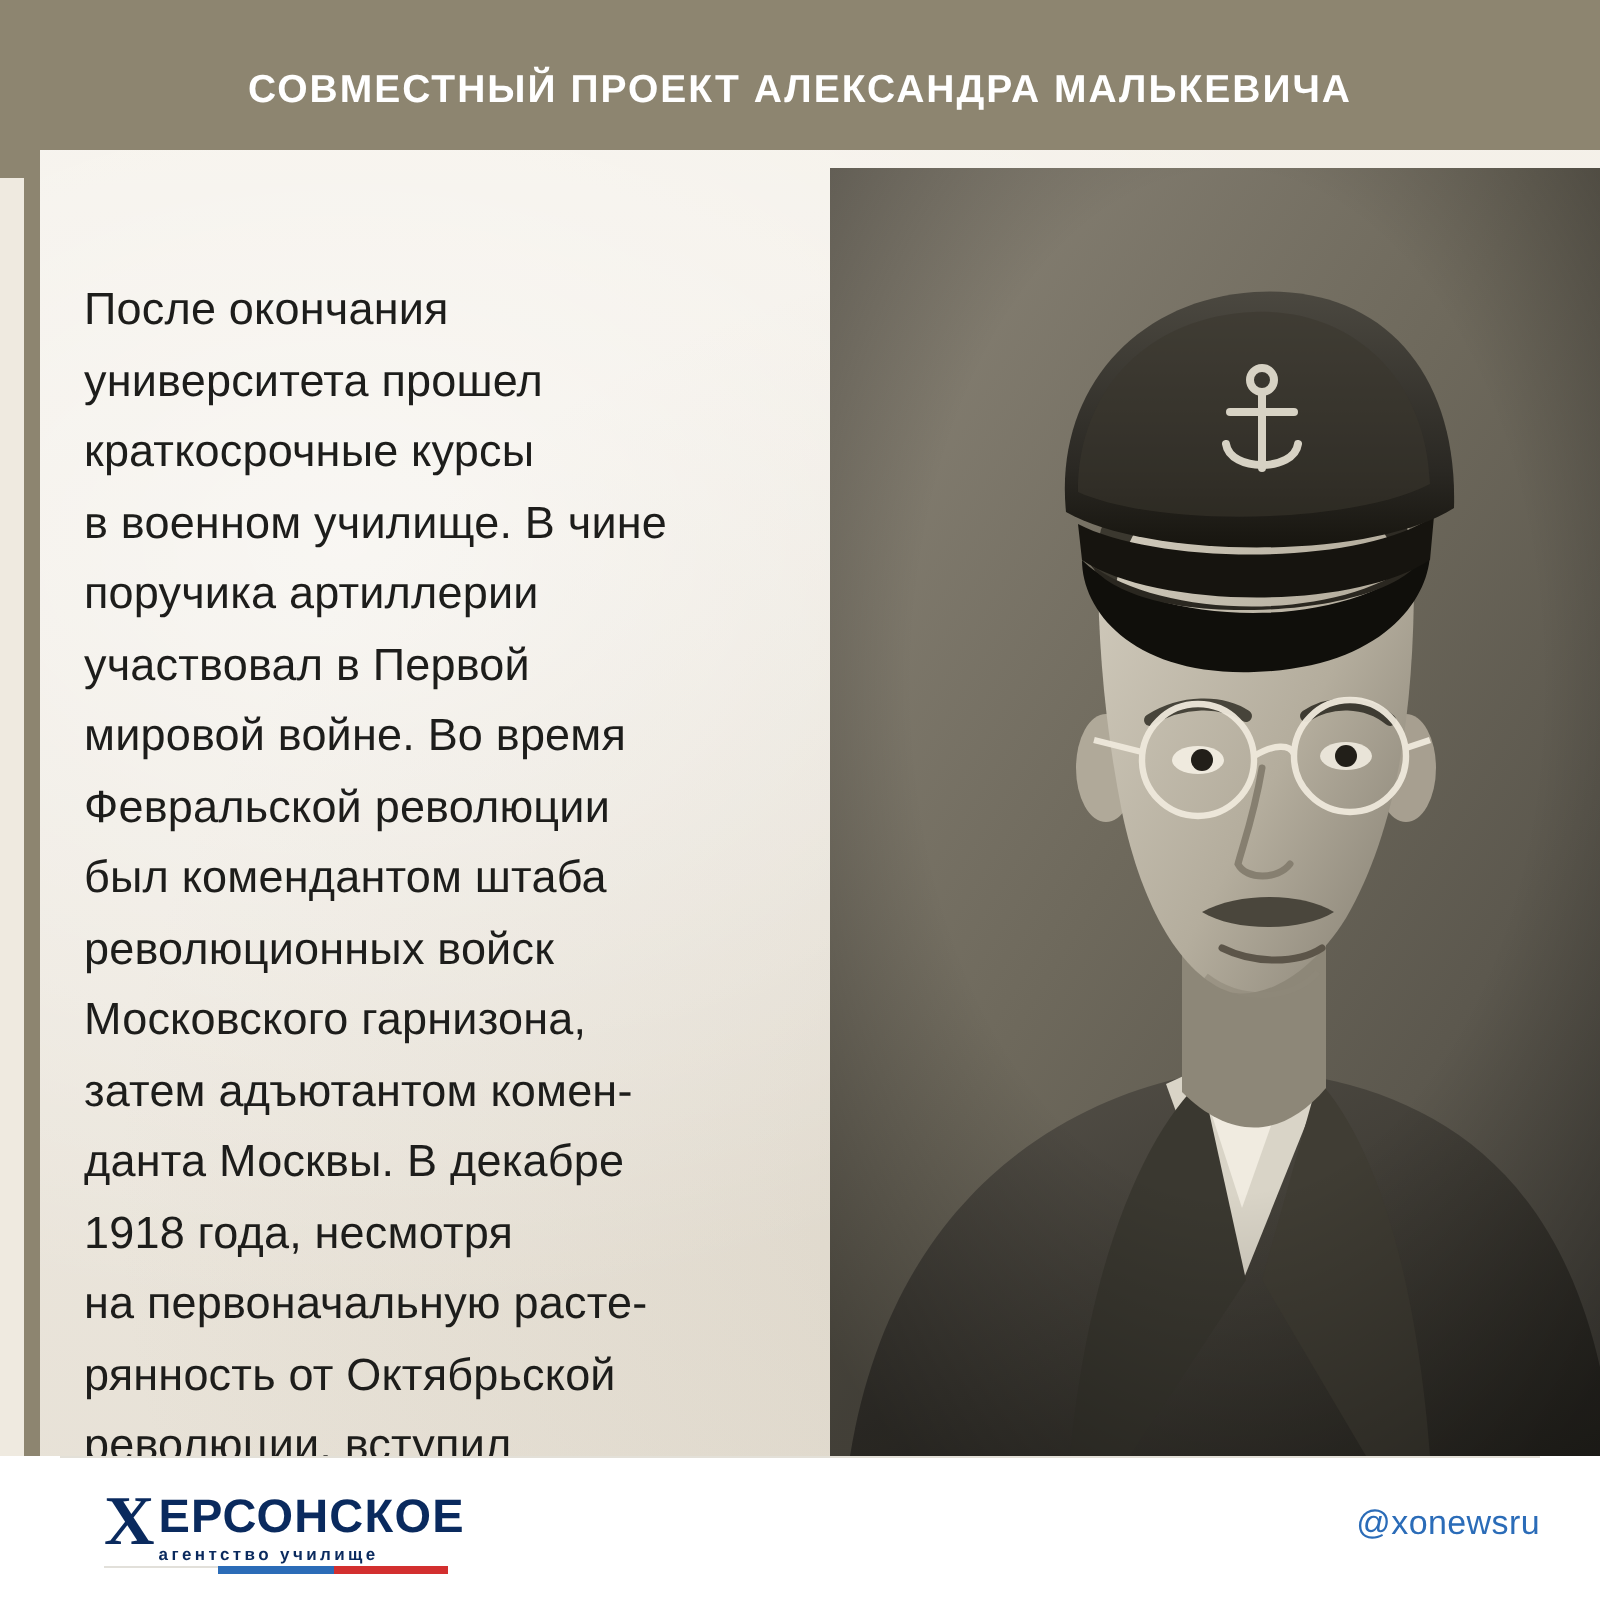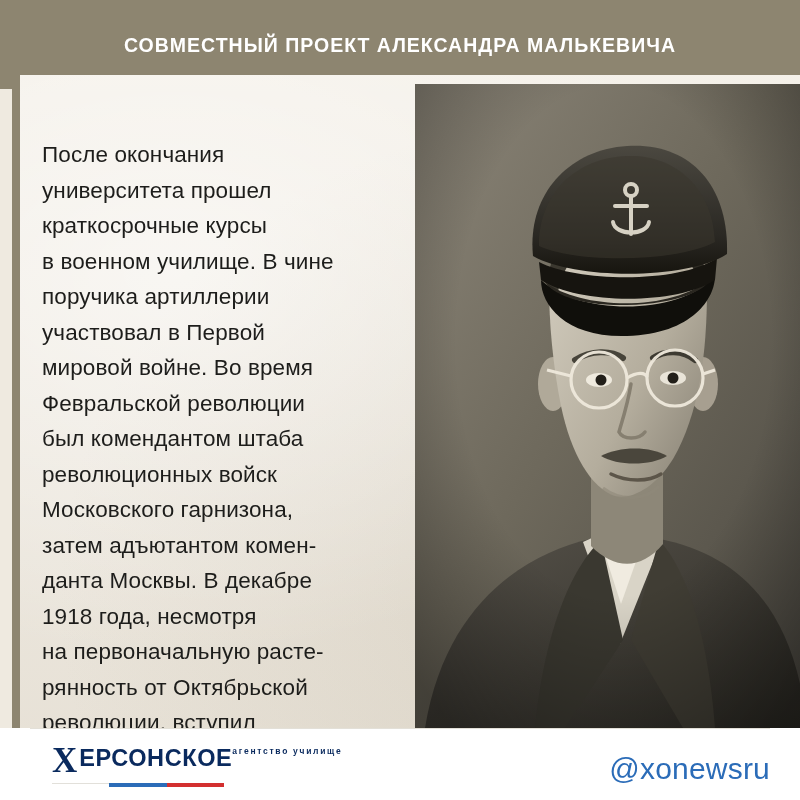--- a/index.html
+++ b/index.html
@@ -120,21 +120,21 @@
   .logo-kh {
     font-family: "Liberation Serif", serif;
     font-size: 35px;
     font-weight: bold;
     color: #0a2a5e;
     line-height: 32px;
     margin-right: 2px;
   }
   .logo-right {
     display: flex;
-    flex-direction: row;
+    flex-direction: column;
   }
   .logo-word {
     font-size: 23.5px;
     font-weight: bold;
     color: #0a2a5e;
     letter-spacing: 0.6px;
     line-height: 26px;
   }
   .logo-sub {
     font-size: 8.5px;
@@ -149,21 +149,21 @@
     top: 55px;
     width: 172px;
     height: 4px;
     display: flex;
   }
   .flag-seg { height: 4px; flex: 1 1 0; }
   .handle {
     position: absolute;
     right: 30px;
     top: 24px;
-    font-size: 30px;
+    font-size: 17px;
     color: #2b6cb8;
     letter-spacing: 0.2px;
   }
 </style>
 </head>
 <body>
 
 <div class="card">
 
   <div class="header">

